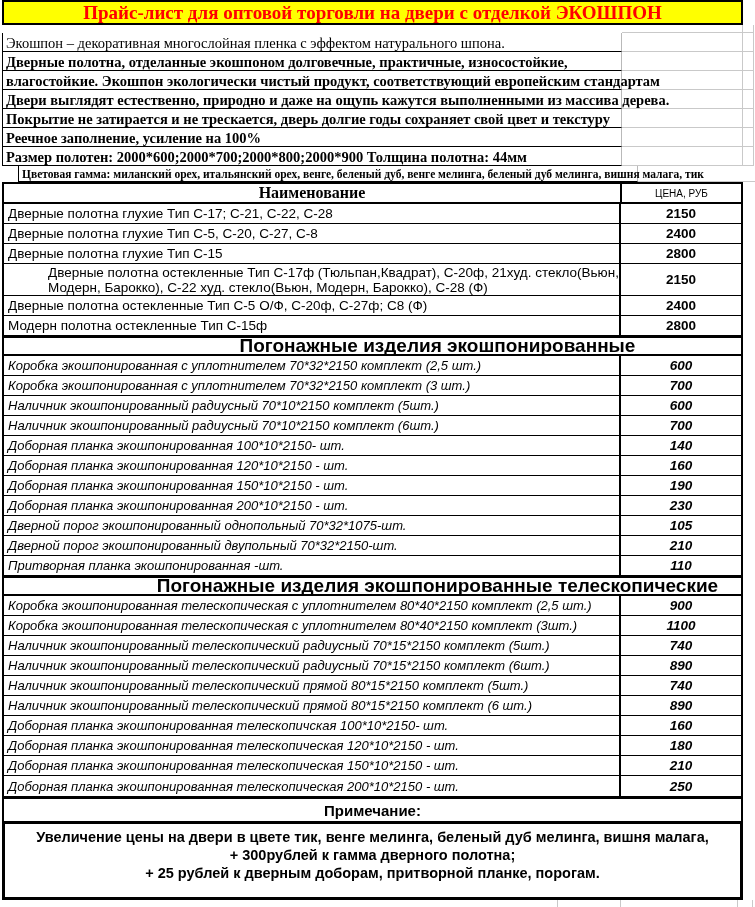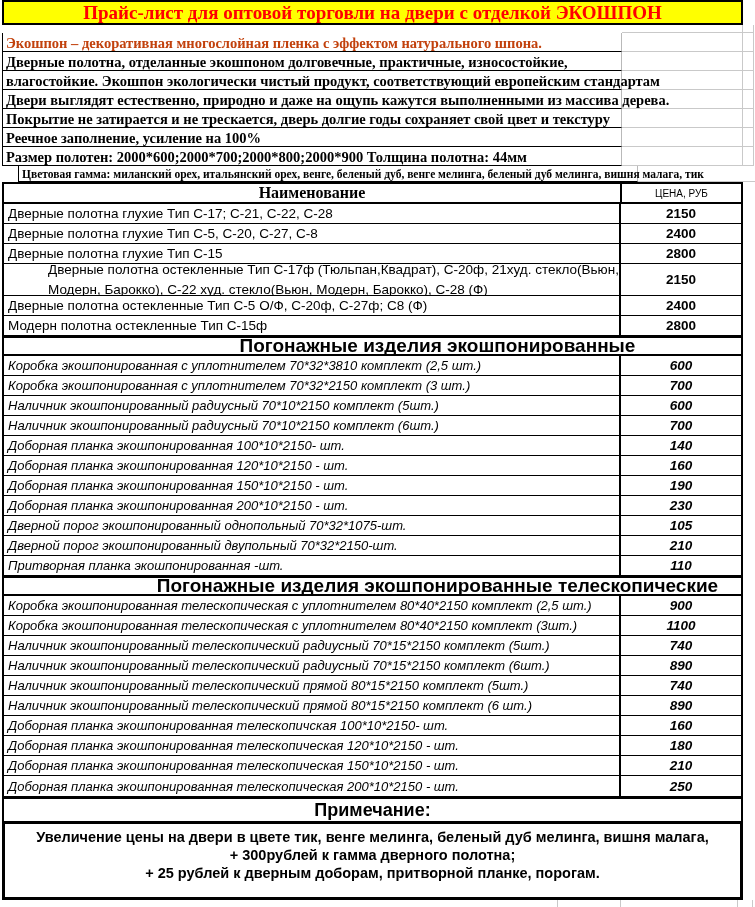--- a/index.html
+++ b/index.html
@@ -17,52 +17,52 @@
   
   .gap-row{height:8px;position:relative;}
   .intro-row{height:19px;position:relative;}
   .intro-row.small{height:16px;margin-left:16px;}
   .intro-cell{position:absolute;left:0;top:0;bottom:0;width:620px;
     border-left:1px solid #000;border-right:1px solid #b9b9b9;border-bottom:1px solid #000;}
   .intro-row:first-of-type .intro-cell{border-top:1px solid #000;}
   .intro-text{position:absolute;left:4px;top:50%;transform:translateY(-50%);
     white-space:nowrap;z-index:2;
     font-family:"Liberation Serif",serif;font-weight:bold;font-size:14.5px;background:transparent;}
-  .intro-row.regular .intro-text{font-weight:bold;color:#c2410c;}
+  .intro-row.regular .intro-text{font-weight:normal;color:#000000;}
   .intro-row.small .intro-text{font-size:11.5px;}
   .faint-box{position:absolute;left:620px;top:0;bottom:0;width:121px;
     border-right:1px solid #c9c9c9;border-bottom:1px solid #c9c9c9;z-index:1;}
   .faint-edge{position:absolute;left:741px;top:0;bottom:0;width:11px;
     border-right:1px solid #c9c9c9;border-bottom:1px solid #c9c9c9;z-index:1;}
 
   
   .thead{display:flex;height:22px;border:2px solid #000;}
   .th-name{width:618px;border-right:2px solid #000;display:flex;align-items:center;justify-content:center;
     font-family:"Liberation Serif",serif;font-weight:bold;font-size:16px;}
   .th-price{flex:1;display:flex;align-items:center;justify-content:center;
     font-weight:normal;font-size:10px;}
   .rows{border-left:2px solid #000;border-right:2px solid #000;border-bottom:3px solid #000;}
   .row{display:flex;height:20px;border-bottom:1px solid #000;background:#fff;}
   .row:last-child{border-bottom:none;}
   .row.tall{height:32px;}
   .cell-name{width:617px;border-right:2px solid #000;padding-left:4px;
     display:flex;align-items:center;overflow:hidden;white-space:nowrap;}
-  .row.tall .cell-name{white-space:normal;line-height:20px;padding-left:44px;}
+  .row.tall .cell-name{white-space:normal;line-height:15px;padding-left:44px;}
   .cell-price{flex:1;display:flex;align-items:center;justify-content:center;
     font-weight:bold;font-size:13.5px;}
   .row.plain .cell-name{font-size:13.5px;}
   .row.ital .cell-name{font-style:italic;font-size:13px;}
   .row.ital .cell-price{font-style:italic;}
   .row.section{border-top:2px solid #000;border-bottom:2px solid #000;height:20px;}
   .cell-full{width:100%;display:flex;align-items:center;justify-content:center;
     font-weight:bold;font-size:19px;padding-left:130px;white-space:nowrap;}
 
   
   .note-label-row{height:22px;border-left:2px solid #000;border-right:2px solid #000;
-    display:flex;align-items:center;justify-content:center;font-weight:bold;font-size:18px;}
+    display:flex;align-items:center;justify-content:center;font-weight:bold;font-size:15px;}
   .note-box{height:79px;border:3px solid #000;text-align:center;padding-top:4px;}
   .note-line{font-weight:bold;font-size:14.5px;line-height:18px;white-space:nowrap;}
 
   
   .bottom-strip{position:relative;height:10px;}
   .stub{position:absolute;top:0;bottom:3px;width:1px;background:#c9c9c9;}
 </style>
 </head>
 <body>
 
@@ -154,21 +154,21 @@
           <div class="cell-price">2400</div>
         </div>
         <div class="row plain">
           <div class="cell-name">Модерн полотна остекленные Тип С-15ф</div>
           <div class="cell-price">2800</div>
         </div>
         <div class="row section">
           <div class="cell-full">Погонажные изделия экошпонированные</div>
         </div>
         <div class="row ital">
-          <div class="cell-name">Коробка экошпонированная с уплотнителем 70*32*3810 комплект  (2,5 шт.)</div>
+          <div class="cell-name">Коробка экошпонированная с уплотнителем 70*32*2150 комплект  (2,5 шт.)</div>
           <div class="cell-price">600</div>
         </div>
         <div class="row ital">
           <div class="cell-name">Коробка экошпонированная с уплотнителем  70*32*2150 комплект (3 шт.)</div>
           <div class="cell-price">700</div>
         </div>
         <div class="row ital">
           <div class="cell-name">Наличник  экошпонированный радиусный 70*10*2150  комплект (5шт.)</div>
           <div class="cell-price">600</div>
         </div>

